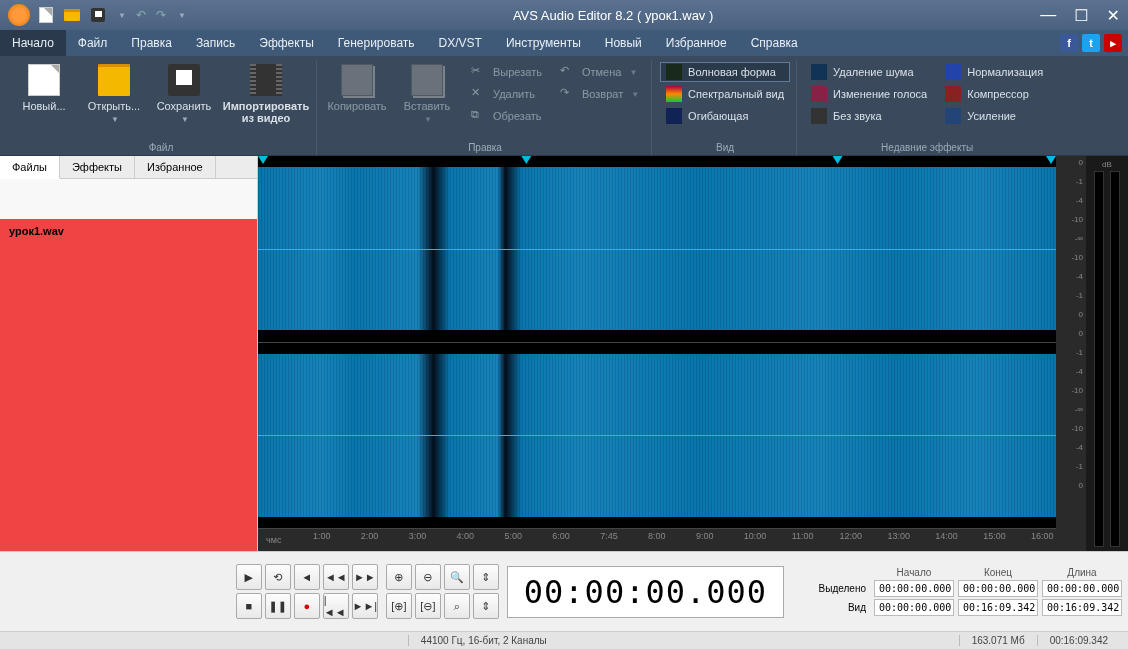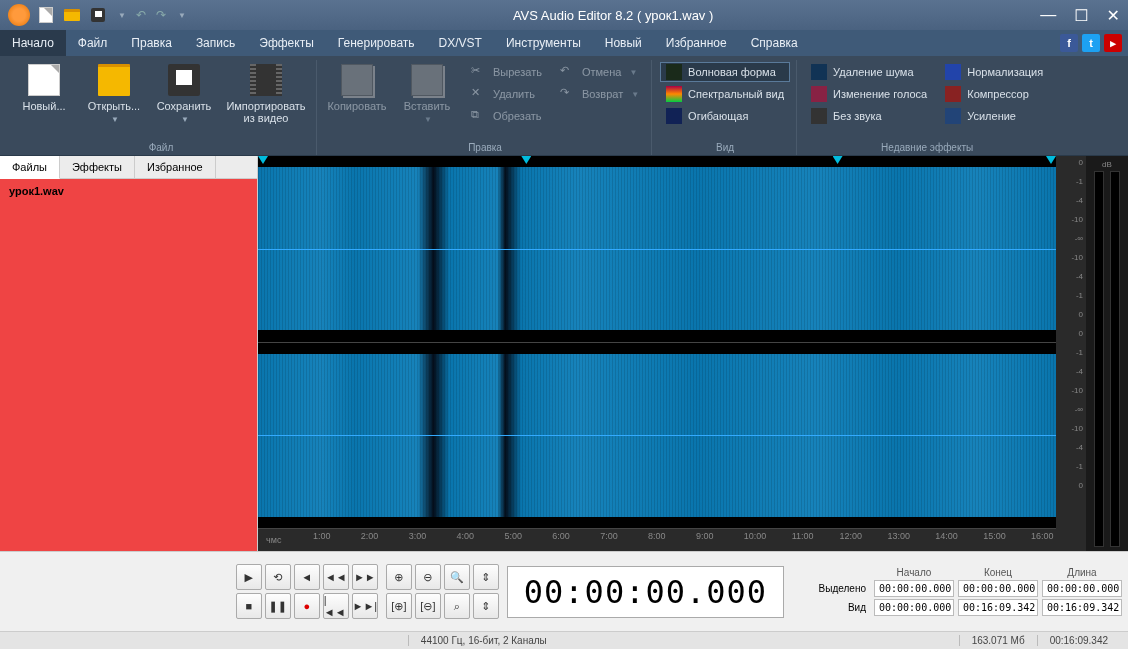--- a/index.html
+++ b/index.html
@@ -28,21 +28,21 @@
 .rbig .rtext { text-align: center; font-size: 11px; line-height: 12px; }
 .rbig.disabled { opacity: 0.5; cursor: default; }
 .rsmallcol { display: flex; flex-direction: column; gap: 2px; padding-top: 2px; }
 .rsmall { display: flex; align-items: center; gap: 6px; padding: 2px 6px; cursor: pointer; font-size: 11px; white-space: nowrap; }
 .rsmall.disabled { opacity: 0.5; cursor: default; }
 .rsmall.highlighted { background: #2a3a4a; border:1px solid #5a7a9a; padding: 1px 5px; }
 .rsmall .ricon-s { width: 16px; height: 16px; flex-shrink: 0; }
 .dd-arrow { font-size: 8px; margin-left: 2px; color: #9ab; }
 
 .workspace { display: flex; height: 395px; }
-.sidepanel { width: 258px; background: #f8f8f8; border-right: 1px solid #ccc; display: flex; flex-direction: column; }
+.sidepanel { width: 258px; background: #f8f8f8; border-right: 1px solid #ccc; display: flex; flex-direction: column; gap: 40px; }
 .tabs { display: flex; border-bottom: 1px solid #ccc; background: #ececec; }
 .tab { padding: 5px 12px; font-size: 11px; cursor: pointer; border-right: 1px solid #ccc; }
 .tab.active { background: #fff; font-weight: normal; border-bottom: 1px solid #fff; margin-bottom: -1px; }
 .filelist { flex: 1; background: #ef4444; padding: 3px; }
 .file-item { padding: 3px 6px; font-size: 11px; font-weight: bold; cursor: pointer; }
 
 .wave-area { flex: 1; display: flex; background: #1a1a1a; position: relative; }
 .wavecol { flex: 1; display: flex; flex-direction: column; }
 .channel { flex: 1; position: relative; border-bottom: 1px solid #444; }
 .wave-canvas { width: 100%; height: 100%; background: #000; position: relative; overflow: hidden; }
@@ -152,21 +152,21 @@
           <div class="rtext">Новый...</div>
         </div>
       <div class="rbig">
           <div class="ricon i-folder"></div>
           <div class="rtext"><span>Открыть...</span><br><span class="dd-arrow">▼</span></div>
         </div>
       <div class="rbig">
           <div class="ricon i-save"></div>
           <div class="rtext"><span>Сохранить</span><br><span class="dd-arrow">▼</span></div>
         </div>
-      <div class="rbig" style="width:88px;">
+      <div class="rbig" style="width:88px;font-weight:bold;">
           <div class="ricon i-film"></div>
           <div class="rtext">Импортировать из видео</div>
         </div>
     </div>
     <div class="rgroup-label">Файл</div>
   </div>
 
   <div class="rgroup">
     <div class="rgroup-items">
       <div class="rbig disabled">
@@ -295,21 +295,21 @@
           </div>
       </div>
       <div class="timeline">
         <span>чмс</span>
         <span class="tick" style="left:6%">1:00</span>
         <span class="tick" style="left:12%">2:00</span>
         <span class="tick" style="left:18%">3:00</span>
         <span class="tick" style="left:24%">4:00</span>
         <span class="tick" style="left:30%">5:00</span>
         <span class="tick" style="left:36%">6:00</span>
-        <span class="tick" style="left:42%">7:00</span>
+        <span class="tick" style="left:42%">7:45</span>
         <span class="tick" style="left:48%">8:00</span>
         <span class="tick" style="left:54%">9:00</span>
         <span class="tick" style="left:60%">10:00</span>
         <span class="tick" style="left:66%">11:00</span>
         <span class="tick" style="left:72%">12:00</span>
         <span class="tick" style="left:78%">13:00</span>
         <span class="tick" style="left:84%">14:00</span>
         <span class="tick" style="left:90%">15:00</span>
         <span class="tick" style="left:96%">16:00</span>
       </div>

